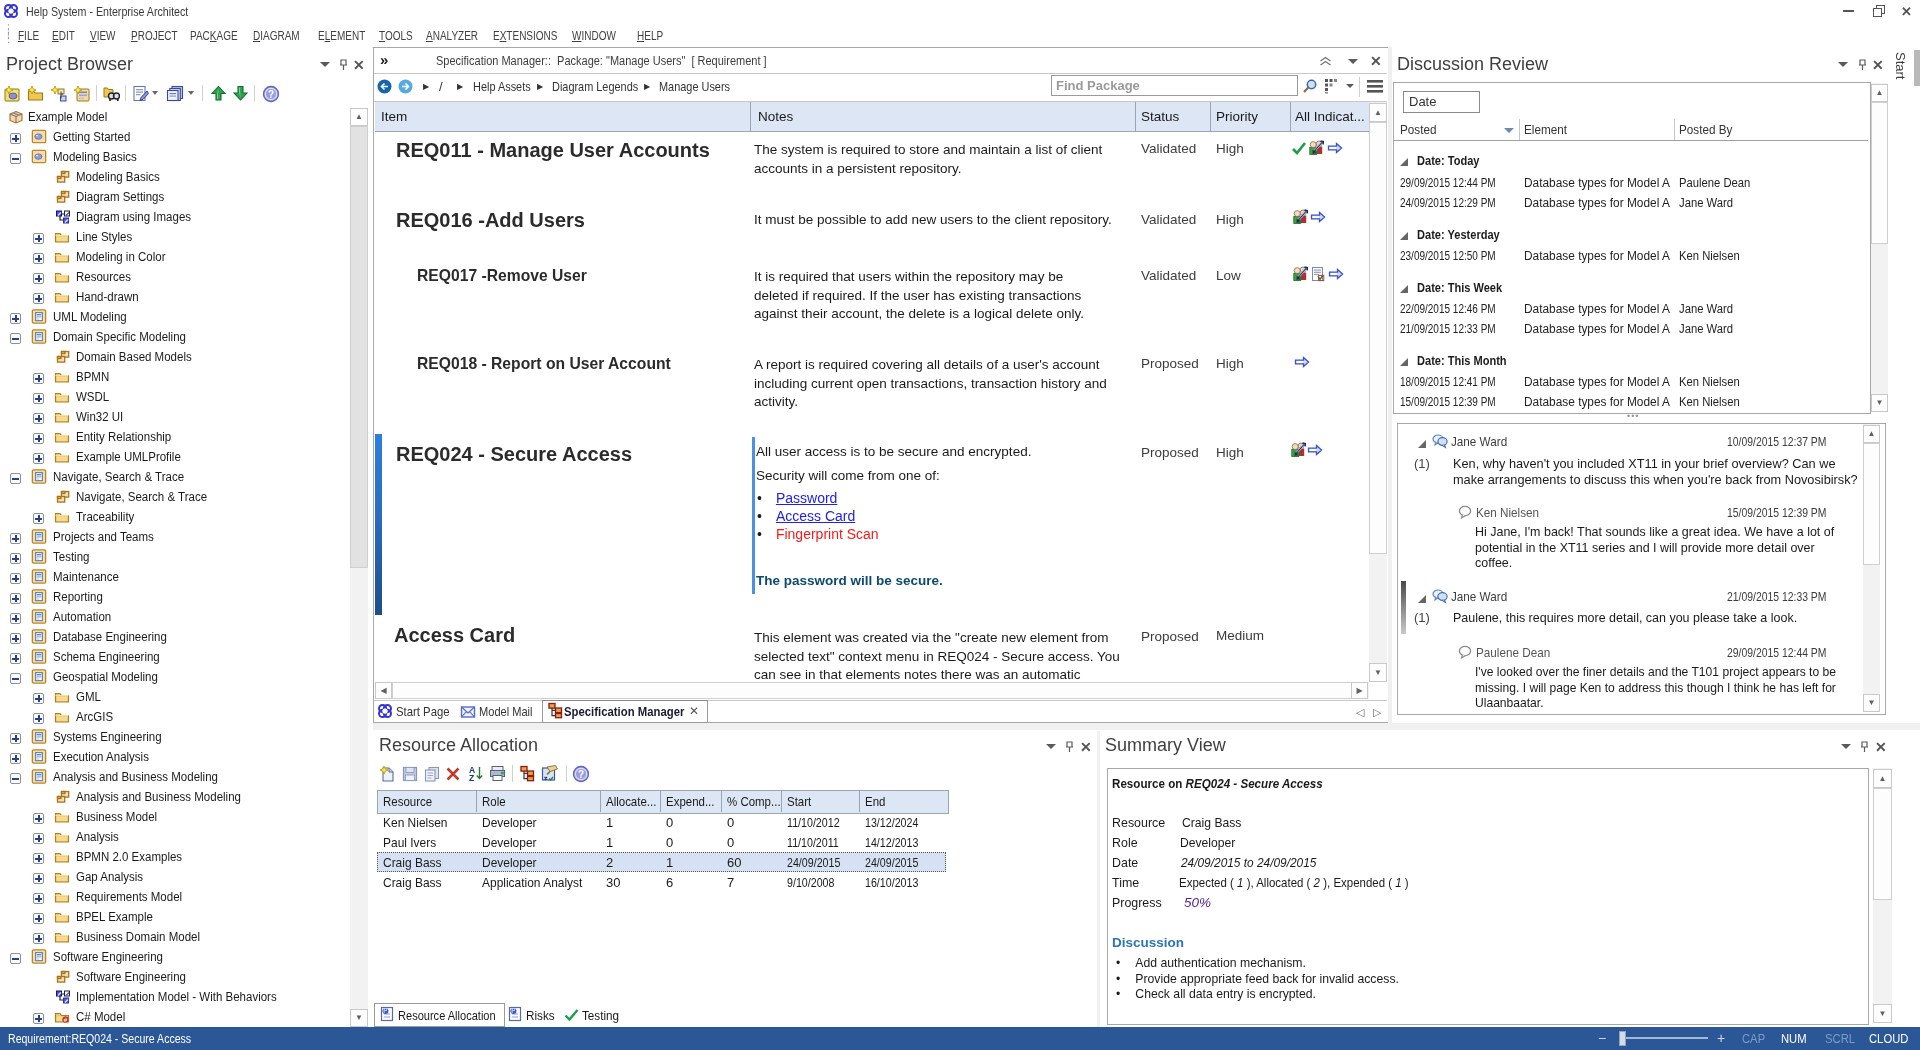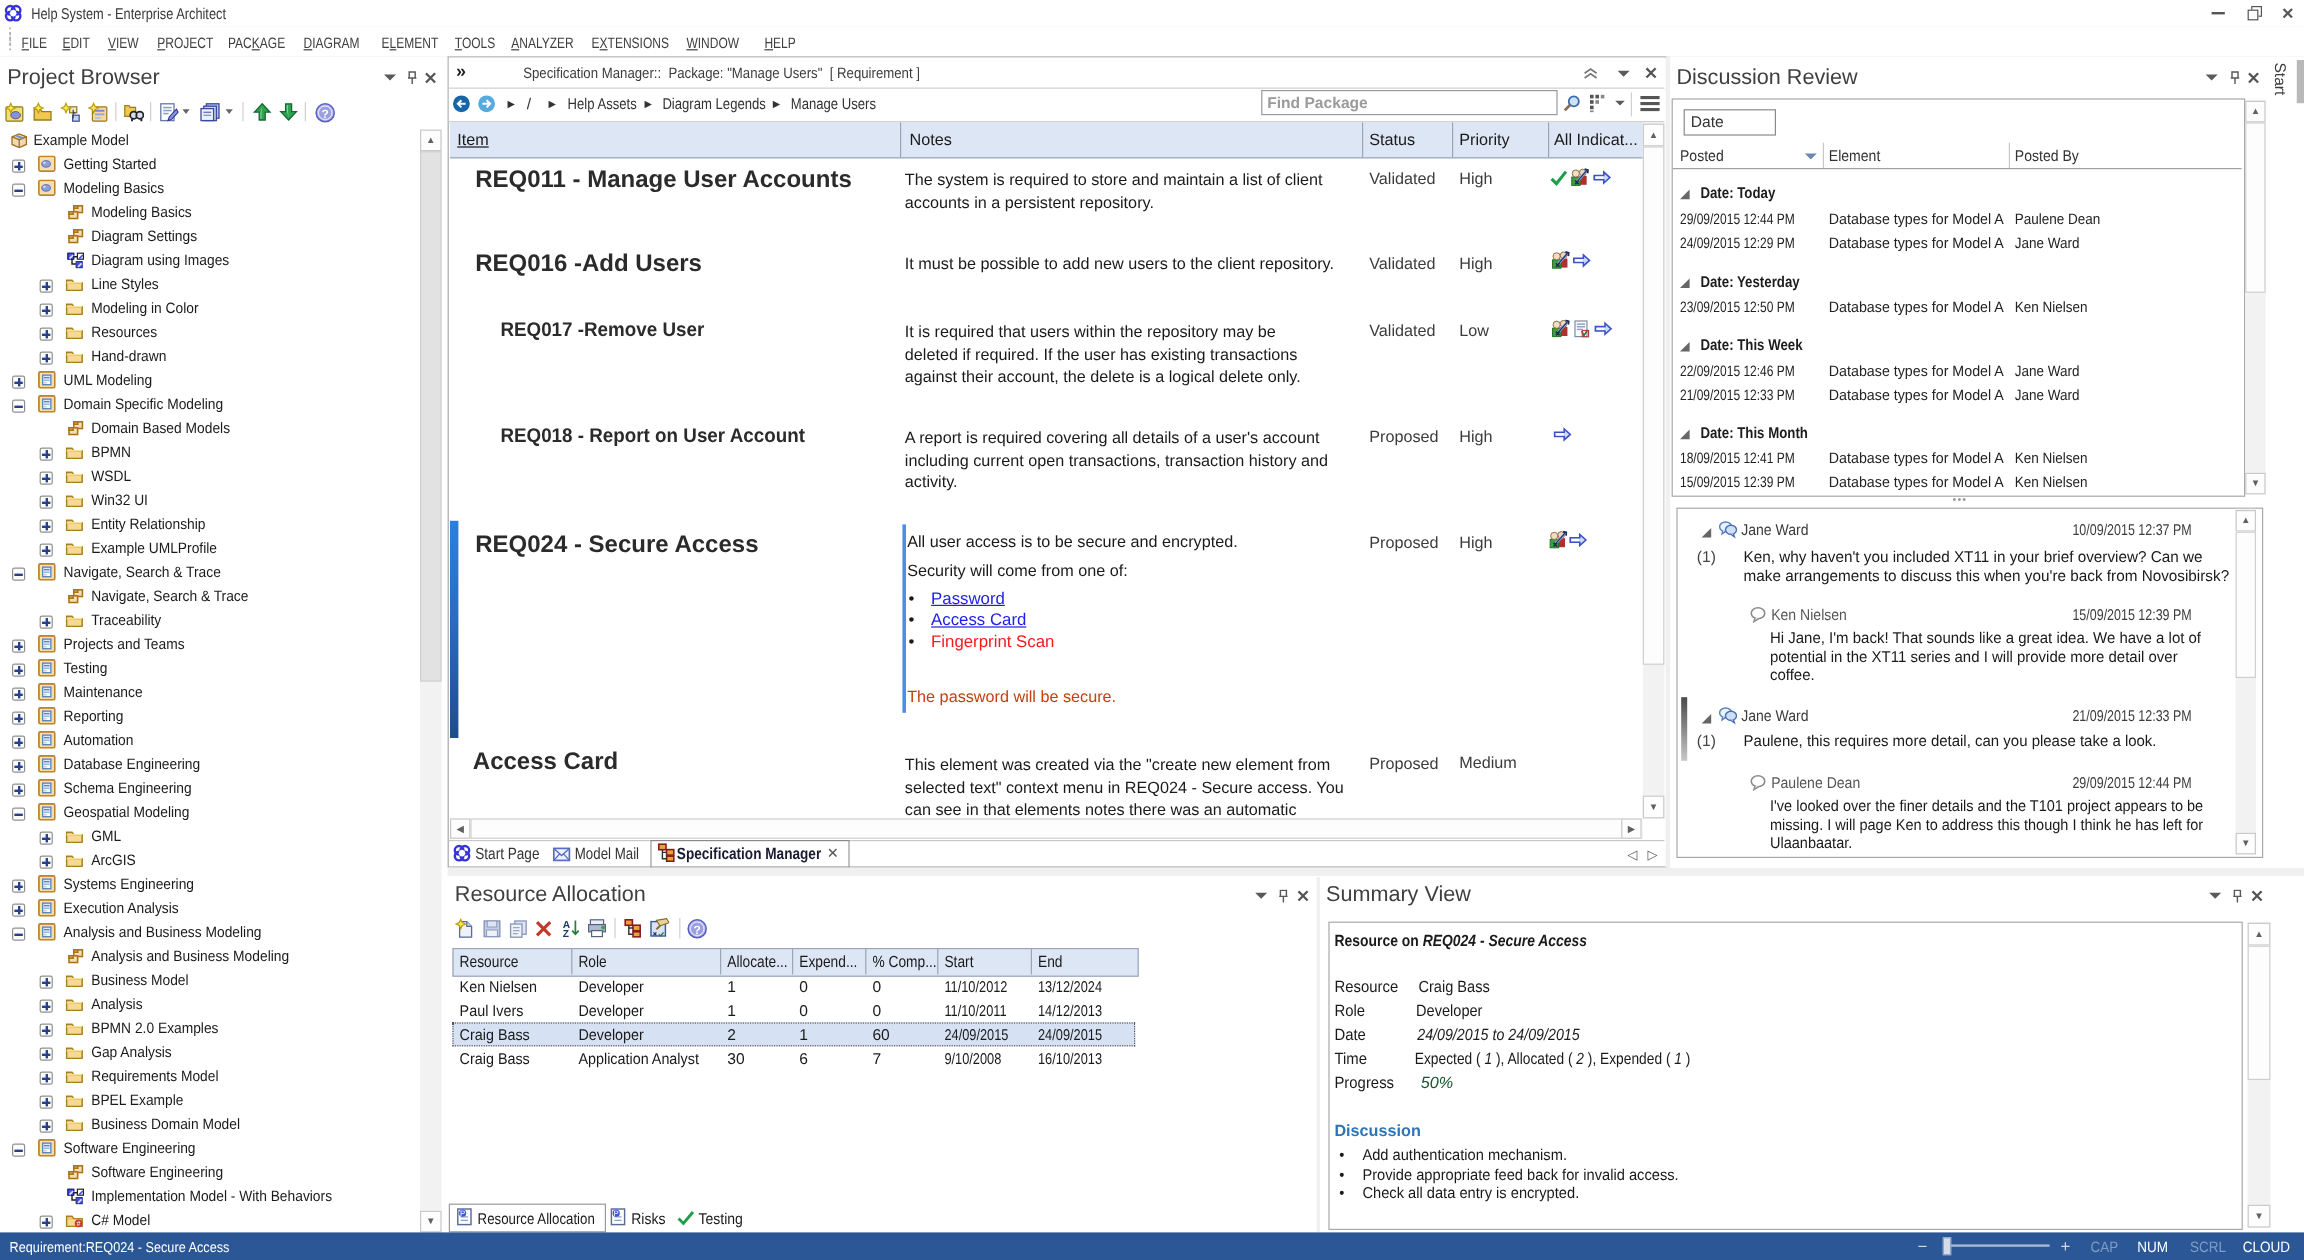--- a/index.html
+++ b/index.html
@@ -600,21 +600,21 @@
       <rect x="1" y="6" width="16" height="2.6" fill="#555"></rect>
       <rect x="1" y="11" width="16" height="2.6" fill="#555"></rect>
     </svg>
 </div>
 <div id="spectable">
 <div class="p hdrblue" style="left:375px;top:102px;width:994px;height:29px;border-bottom:1px solid #9aa5b5;"></div>
 <div class="p" style="left:750px;top:102px;width:1px;height:29px;background:#9aa5b5;"></div>
 <div class="p" style="left:1135px;top:102px;width:1px;height:29px;background:#9aa5b5;"></div>
 <div class="p" style="left:1210px;top:102px;width:1px;height:29px;background:#9aa5b5;"></div>
 <div class="p" style="left:1290px;top:102px;width:1px;height:29px;background:#9aa5b5;"></div>
-<div class="p nw" style="left:381px;top:109px;font-size:13.5px;color:#1a1a1a;text-decoration:underline;">Item</div>
+<div class="p nw" style="left:381px;top:109px;font-size:13.5px;color:#1a1a1a;">Item</div>
 <div class="p nw" style="left:758px;top:109px;font-size:13.5px;color:#1a1a1a;">Notes</div>
 <div class="p nw" style="left:1141px;top:109px;font-size:13.5px;color:#1a1a1a;">Status</div>
 <div class="p nw" style="left:1216px;top:109px;font-size:13.5px;color:#1a1a1a;">Priority</div>
 <div class="p nw" style="left:1295px;top:109px;font-size:13.5px;color:#1a1a1a;">All Indicat...</div>
 
 <div class="p nw" style="left:396px;top:139px;font-size:20px;font-weight:bold;color:#2b2b2b;">REQ011 - Manage User Accounts</div>
 <div class="p nw" style="left:754px;top:141px;font-size:13.5px;color:#1a1a1a;line-height:18.5px;">The system is required to store and maintain a list of client<br>accounts in a persistent repository.</div>
 <div class="p nw" style="left:1141px;top:141px;font-size:13.5px;color:#3c3c3c;">Validated</div>
 <div class="p nw" style="left:1216px;top:141px;font-size:13.5px;color:#3c3c3c;">High</div>
 <svg class="p" width="16" height="16" style="left:1291px;top:140px;">
@@ -659,21 +659,21 @@
 <svg class="p" width="16" height="16" style="left:1294px;top:354px;">
       <use href="#i-arrow"></use>
     </svg>
 
 <div class="p" style="left:375px;top:434px;width:6.5px;height:181px;background:linear-gradient(180deg,#2f7edd 0%,#2a6cbf 45%,#1d4e8a 100%);"></div>
 <div class="p" style="left:752px;top:437px;width:2.5px;height:157px;background:#4a90e8;"></div>
 <div class="p nw" style="left:396px;top:443px;font-size:20px;font-weight:bold;color:#2b2b2b;">REQ024 - Secure Access</div>
 <div class="p nw" style="left:756px;top:444px;font-size:13.5px;color:#1a1a1a;">All user access is to be secure and encrypted.</div>
 <div class="p nw" style="left:756px;top:468px;font-size:13.5px;color:#1a1a1a;">Security will come from one of:</div>
 <div class="p nw" style="left:757px;top:489px;font-size:14px;color:#1a1a1a;line-height:18px;">•<span style="margin-left:14px;"></span><span style="color:#2020e8;text-decoration:underline;">Password</span><br>•<span style="margin-left:14px;"></span><span style="color:#2020e8;text-decoration:underline;">Access Card</span><br>•<span style="margin-left:14px;"></span><span style="color:#f31a1a;">Fingerprint Scan</span></div>
-<div class="p nw" style="left:756px;top:573px;font-size:13.5px;color:#c2410c;">The password will be secure.</div>
+<div class="p nw" style="left:756px;top:573px;font-size:13.5px;color:#0c4a6e;font-weight:bold;">The password will be secure.</div>
 <div class="p nw" style="left:1141px;top:445px;font-size:13.5px;color:#3c3c3c;">Proposed</div>
 <div class="p nw" style="left:1216px;top:445px;font-size:13.5px;color:#3c3c3c;">High</div>
 <svg class="p" width="16" height="16" style="left:1290px;top:442px;">
       <use href="#i-pers"></use>
     </svg>
 <svg class="p" width="16" height="16" style="left:1307px;top:442px;">
       <use href="#i-arrow"></use>
     </svg>
 
 <div class="p nw" style="left:394px;top:624px;font-size:20px;font-weight:bold;color:#2b2b2b;">Access Card</div>
@@ -946,21 +946,21 @@
 <div class="p nw s86x" style="left:1112px;top:776px;font-size:13.5px;color:#1a1a1a;transform:scaleX(0.86);transform-origin:0 0;"><b>Resource on <i>REQ024 - Secure Access</i></b></div>
 <div class="p nw s92" style="left:1112px;top:815px;font-size:13.5px;color:#1a1a1a;">Resource</div>
 <div class="p nw s90" style="left:1182px;top:815px;font-size:13.5px;color:#1a1a1a;">Craig Bass</div>
 <div class="p nw s92" style="left:1112px;top:835px;font-size:13.5px;color:#1a1a1a;">Role</div>
 <div class="p nw s90" style="left:1180px;top:835px;font-size:13.5px;color:#1a1a1a;">Developer</div>
 <div class="p nw s92" style="left:1112px;top:855px;font-size:13.5px;color:#1a1a1a;">Date</div>
 <div class="p nw s88" style="left:1181px;top:855px;font-size:13.5px;color:#1a1a1a;"><i>24/09/2015 to 24/09/2015</i></div>
 <div class="p nw s92" style="left:1112px;top:875px;font-size:13.5px;color:#1a1a1a;">Time</div>
 <div class="p nw s85" style="left:1179px;top:875px;font-size:13.5px;color:#1a1a1a;">Expected ( <i>1</i> ), Allocated ( <i>2</i> ), Expended ( <i>1</i> )</div>
 <div class="p nw s92" style="left:1112px;top:895px;font-size:13.5px;color:#1a1a1a;">Progress</div>
-<div class="p nw" style="left:1184px;top:895px;font-size:13.5px;color:#14532d;"><i>50%</i></div>
+<div class="p nw" style="left:1184px;top:895px;font-size:13.5px;color:#4c1d95;"><i>50%</i></div>
 <div class="p nw" style="left:1112px;top:935px;font-size:13.5px;font-weight:bold;color:#2e75b6;">Discussion</div>
 <div class="p nw" style="left:1116px;top:955px;font-size:13px;color:#1a1a1a;transform:scaleX(0.94);transform-origin:0 0;">•<span style="margin-left:16px;"></span>Add authentication mechanism.</div>
 <div class="p nw" style="left:1116px;top:971px;font-size:13px;color:#1a1a1a;transform:scaleX(0.94);transform-origin:0 0;">•<span style="margin-left:16px;"></span>Provide appropriate feed back for invalid access.</div>
 <div class="p nw" style="left:1116px;top:986px;font-size:13px;color:#1a1a1a;transform:scaleX(0.94);transform-origin:0 0;">•<span style="margin-left:16px;"></span>Check all data entry is encrypted.</div>
 <div class="p sb-track" style="left:1873px;top:768px;width:19px;height:255px;"></div>
 <div class="p sb-btn" style="left:1873px;top:769px;width:17px;height:17px;font-size:8px;line-height:17px;">▲</div>
 <div class="p sb-thumb" style="left:1873px;top:788px;width:17px;height:110px;background:#fdfdfd;"></div>
 <div class="p sb-btn" style="left:1873px;top:1004px;width:17px;height:17px;font-size:8px;line-height:17px;">▼</div>
 </div>
 

